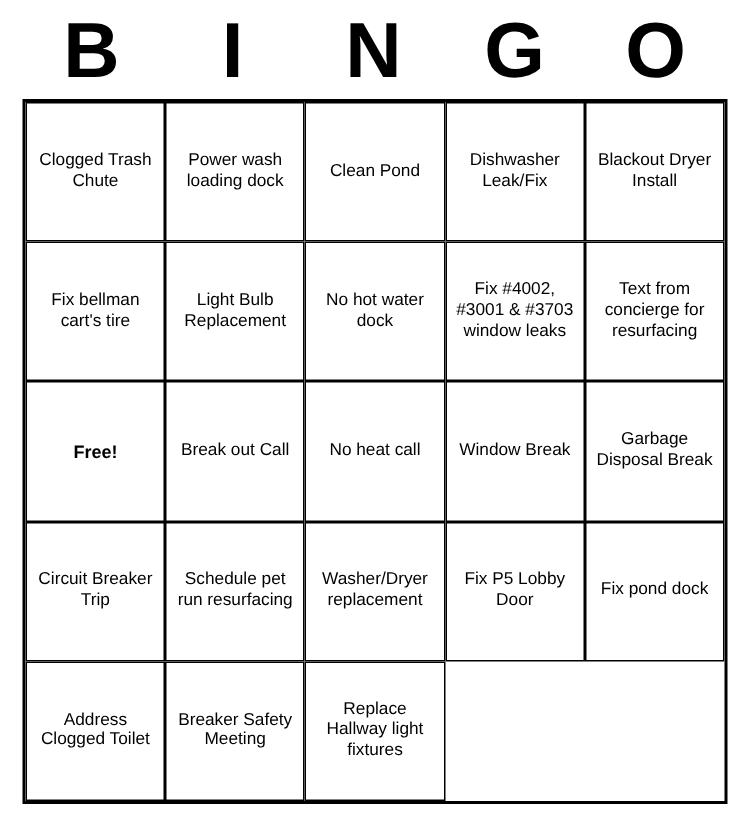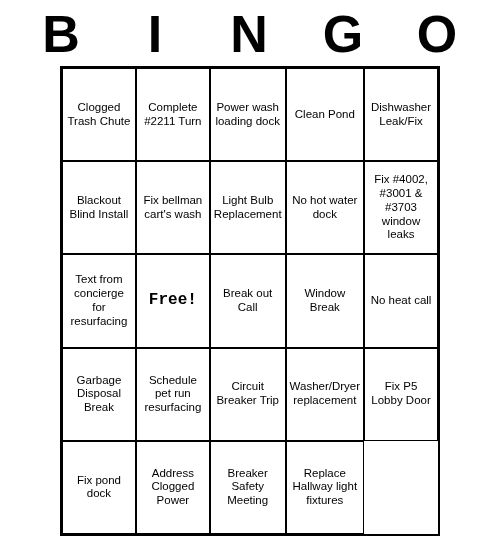--- a/index.html
+++ b/index.html
@@ -25,72 +25,70 @@
     }
     .bingo-title span {
       flex: 1;
       text-align: center;
     }
     .bingo-grid {
       display: grid;
       grid-template-columns: repeat(5, 1fr);
       grid-template-rows: repeat(5, 1fr);
       border: 2px solid #000;
-      width: 380px;
+      width: 470px;
       height: 470px;
     }
     .cell {
       border: 1px solid #000;
       display: flex;
       align-items: center;
       justify-content: center;
       text-align: center;
       font-size: 11.5px;
       line-height: 1.2;
       padding: 3px;
       color: #000;
       background: #fff;
     }
     .cell.free {
-      font-size: 16px;
+      font-size: 12px;
       font-weight: bold;
-      font-family: Liberation Mono, monospace;
     }
   </style>
 </head>
 <body>
 
 <div class="bingo-title">
 
 <span>B</span>
     <span>I</span>
     <span>N</span>
     <span>G</span>
     <span>O</span>
   </div>
 
 <div class="bingo-grid">
 
 <div class="cell">Clogged Trash Chute</div>
-    <div class="cell">Complete #2211 Turn</div>
     <div class="cell">Power wash loading dock</div>
     <div class="cell">Clean Pond</div>
     <div class="cell">Dishwasher Leak/Fix</div>
-    <div class="cell">Blackout Blind Install</div>
-    <div class="cell">Fix bellman cart's wash</div>
+    <div class="cell">Blackout Dryer Install</div>
+    <div class="cell">Fix bellman cart's tire</div>
     <div class="cell">Light Bulb Replacement</div>
     <div class="cell">No hot water dock</div>
     <div class="cell">Fix #4002, #3001 &amp; #3703 window leaks</div>
     <div class="cell">Text from concierge for resurfacing</div>
     <div class="cell free">Free!</div>
     <div class="cell">Break out Call</div>
+    <div class="cell">No heat call</div>
     <div class="cell">Window Break</div>
-    <div class="cell">No heat call</div>
     <div class="cell">Garbage Disposal Break</div>
+    <div class="cell">Circuit Breaker Trip</div>
     <div class="cell">Schedule pet run resurfacing</div>
-    <div class="cell">Circuit Breaker Trip</div>
     <div class="cell">Washer/Dryer replacement</div>
     <div class="cell">Fix P5 Lobby Door</div>
     <div class="cell">Fix pond dock</div>
-    <div class="cell">Address Clogged Power</div>
+    <div class="cell">Address Clogged Toilet</div>
     <div class="cell">Breaker Safety Meeting</div>
     <div class="cell">Replace Hallway light fixtures</div>
   </div>
 
 </body></html>

